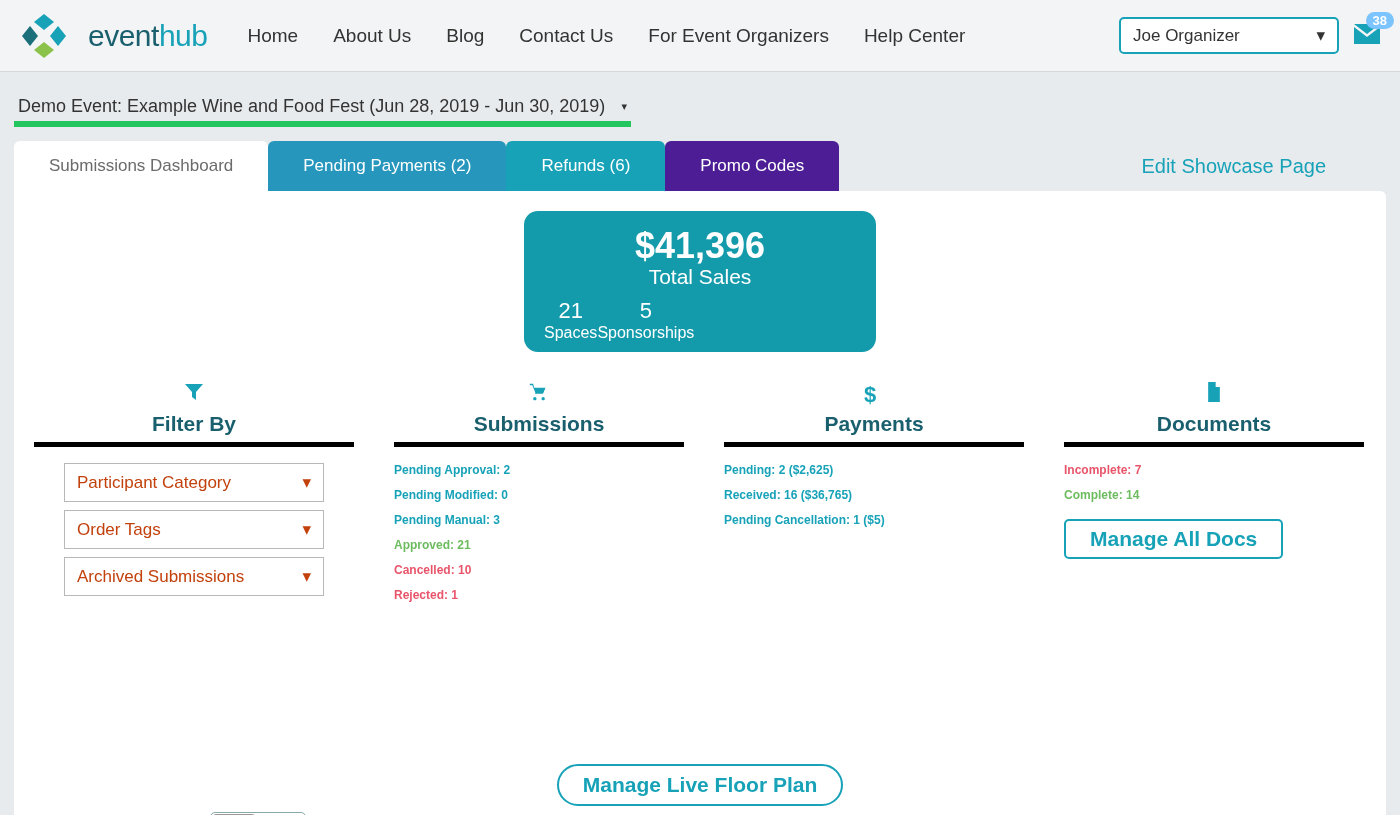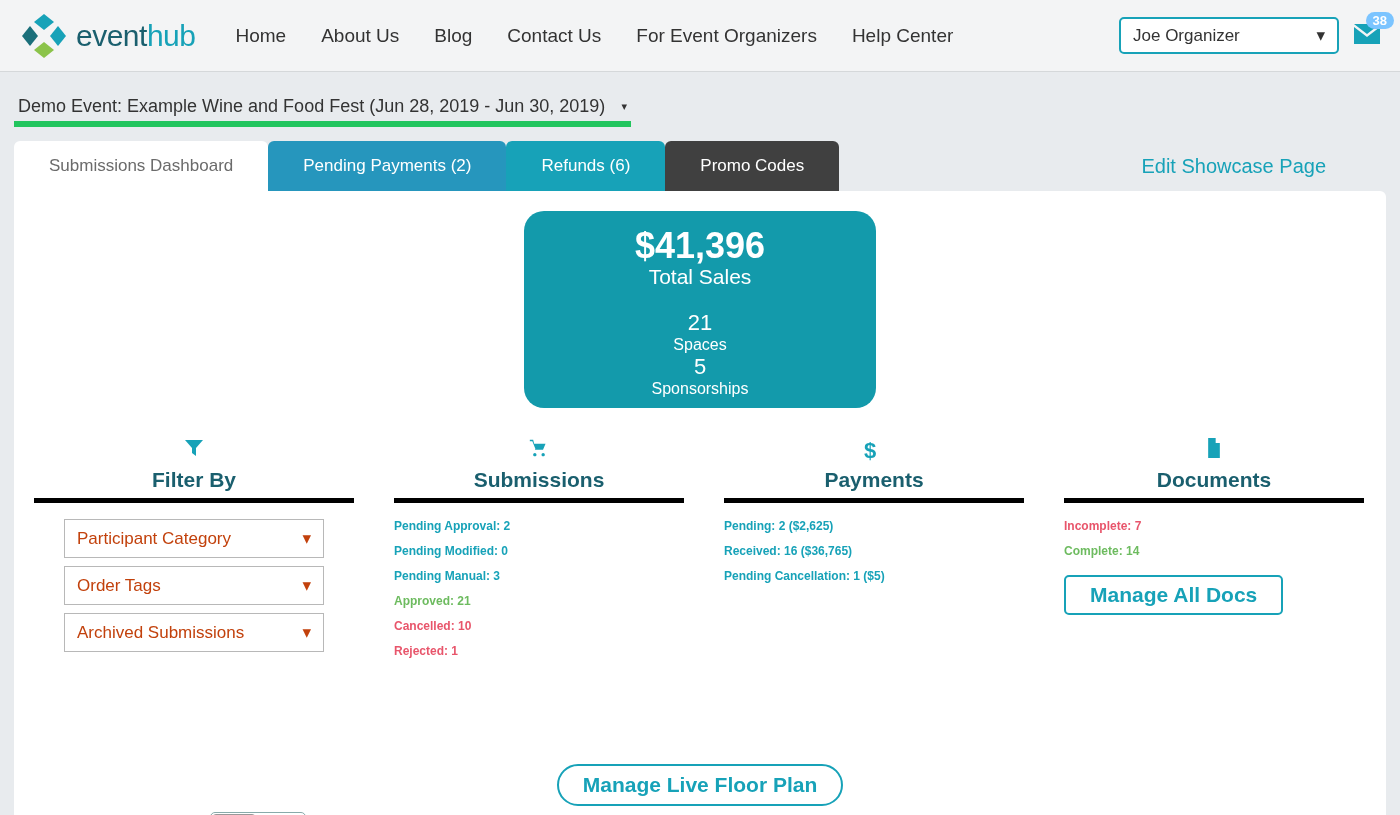--- a/index.html
+++ b/index.html
@@ -1,20 +1,20 @@
 <!DOCTYPE html>
 <html><head>
 <meta charset="utf-8">
 <style>
 * { box-sizing: border-box; margin: 0; padding: 0; }
 body { font-family: -apple-system, BlinkMacSystemFont, "Segoe UI", Arial, sans-serif; background: #e8ebee; width: 1400px; height: 815px; overflow: hidden; }
 
 
 .header { background: #f3f4f5; border-bottom: 1px solid #d5d8da; display: flex; align-items: center; padding: 8px 20px; height: 72px; }
-.logo { display: flex; align-items: center; gap: 8px; margin-right: 40px; }
+.logo { display: flex; align-items: center; gap: 20px; margin-right: 40px; }
 .logo-icon { width: 48px; height: 48px; position: relative; }
 .logo-text { font-size: 30px; font-weight: 500; color: #1a5f6e; letter-spacing: -0.5px; }
 .logo-text .hub { color: #17a2b8; }
 .nav { display: flex; gap: 35px; flex: 1; }
 .nav-link { color: #333; font-size: 19px; text-decoration: none; cursor: pointer; }
 .user-select { border: 2px solid #17a2b8; border-radius: 5px; padding: 6px 12px; font-size: 17px; color: #333; background: #fff; width: 220px; display: flex; align-items: center; justify-content: space-between; cursor: pointer; margin-right: 15px; }
 .mail-badge { position: relative; display: flex; align-items: center; }
 .mail-icon { color: #17a2b8; font-size: 24px; }
 .badge { position: absolute; top: -10px; right: -14px; background: #7bc4ff; color: #fff; border-radius: 10px; padding: 1px 7px; font-size: 13px; font-weight: bold; }
 
@@ -23,31 +23,31 @@
 .event-select { font-size: 18px; color: #333; padding: 4px 4px; border: none; border-bottom: 6px solid #22c55e; background: transparent; display: flex; align-items: center; gap: 10px; cursor: pointer; }
 .dropdown-caret { font-size: 11px; }
 
 
 .tabs-row { display: flex; align-items: stretch; padding: 10px 14px 0 14px; }
 .tabs { display: flex; }
 .tab { padding: 15px 35px; font-size: 17px; color: #fff; cursor: pointer; border-top-left-radius: 6px; border-top-right-radius: 6px; }
 .tab.active { background: #fff; color: #6b6b6b; font-weight: 500; }
 .tab.pending { background: #2696bd; }
 .tab.refunds { background: #17a2b8; }
-.tab.promo { background: #404040; }
+.tab.promo { background: #4c1d95; }
 .edit-link { margin-left: auto; margin-right: 60px; color: #17a2b8; font-size: 20px; font-weight: 500; padding-top: 14px; cursor: pointer; }
 
 
 .panel { background: #fff; margin: 0 14px; border-radius: 0 6px 6px 6px; padding: 20px 20px 10px 20px; height: 659px; position: relative; }
 
 
-.totals { background: #139aab; color: #fff; border-radius: 20px; width: 352px; margin: 0 auto 30px auto; padding: 14px 20px 10px 20px; text-align: center; }
+.totals { background: #139aab; color: #fff; border-radius: 14px; width: 352px; margin: 0 auto 30px auto; padding: 14px 20px 10px 20px; text-align: center; }
 .totals-amount { font-size: 36px; font-weight: bold; }
 .totals-label { font-size: 21px; margin-top: -2px; }
-.totals-counts { display: flex; justify-content: flex-start; margin-top: 21px; flex-direction: column; }
+.totals-counts { display: flex; justify-content: flex-start; margin-top: 9px; }
 .totals-count-num { font-size: 22px; font-weight: 500; }
 .totals-count-lbl { font-size: 16px; }
 
 
 .cols { display: flex; gap: 40px; }
 .col { flex: 0 0 auto; }
 .col.filter { width: 320px; }
 .col.subs { width: 290px; }
 .col.pays { width: 300px; }
 .col.docs { width: 300px; }

